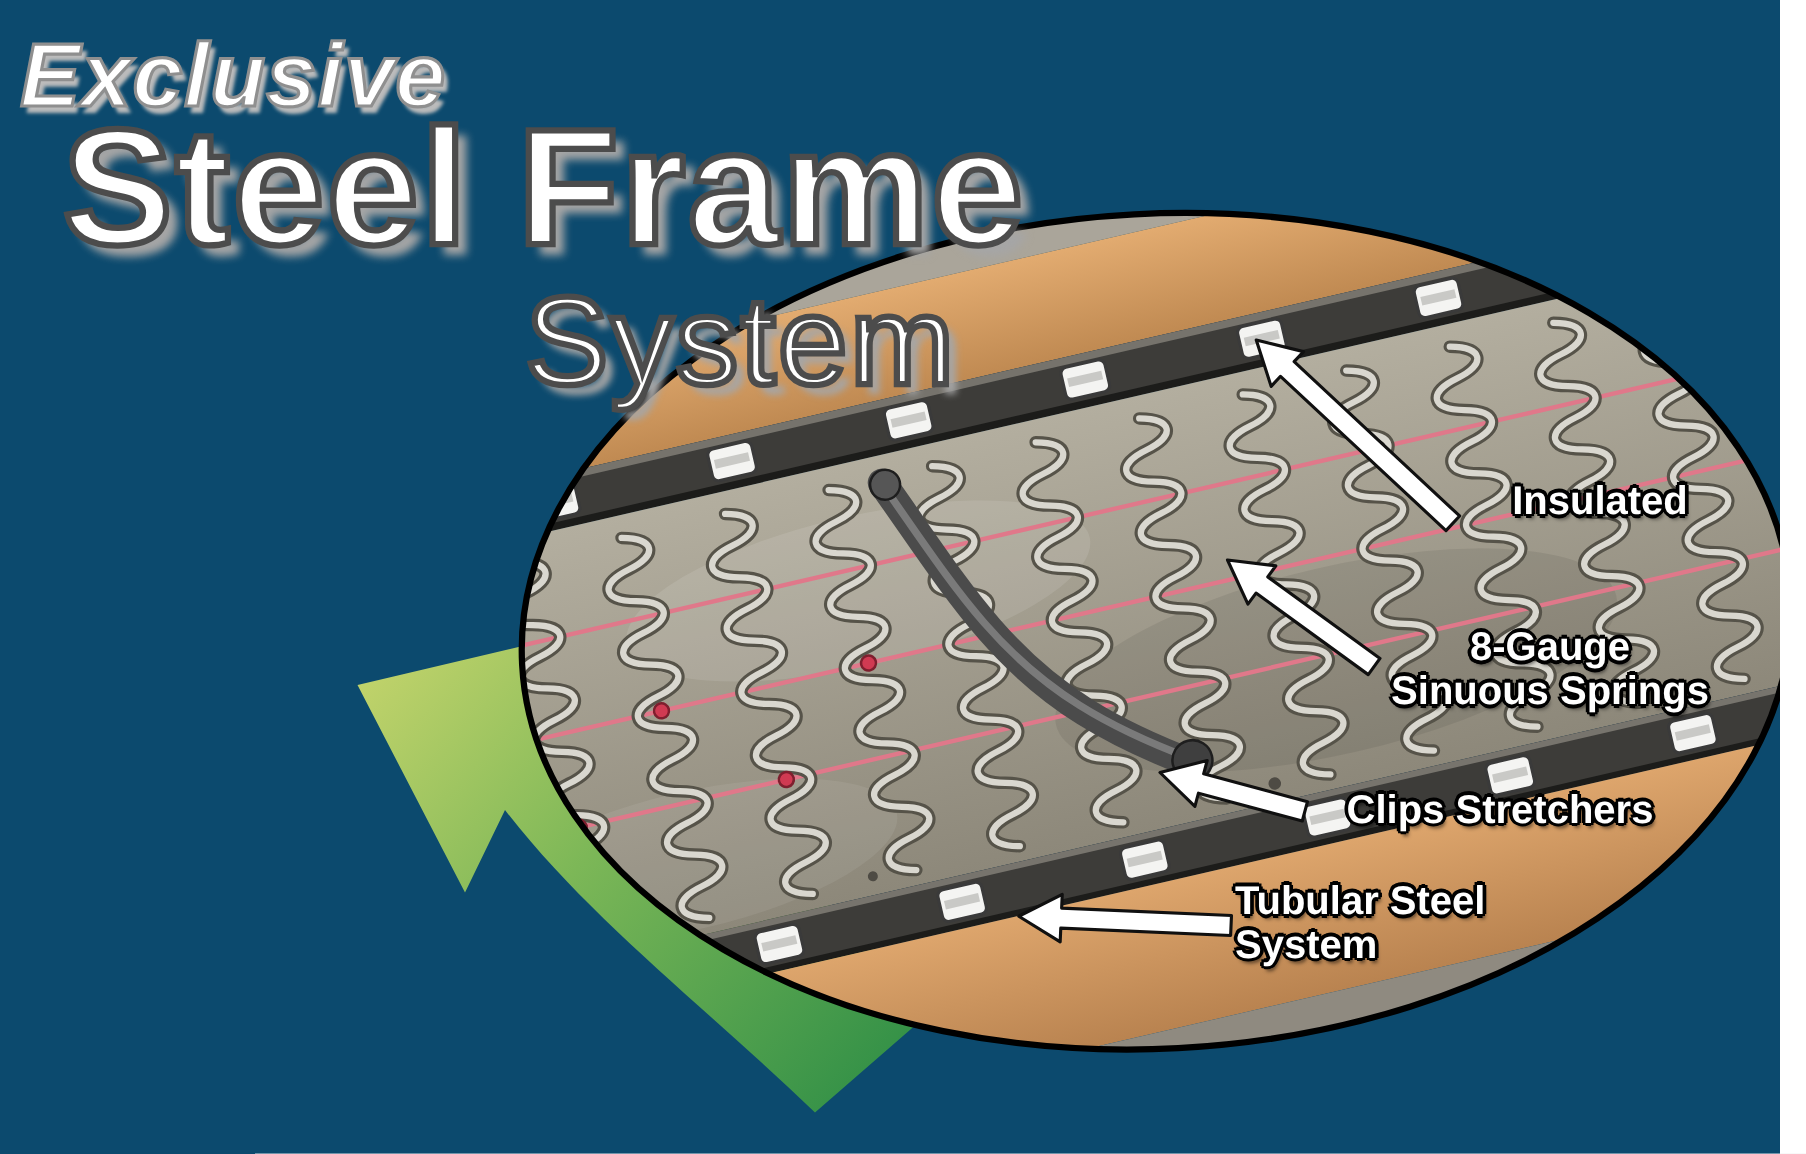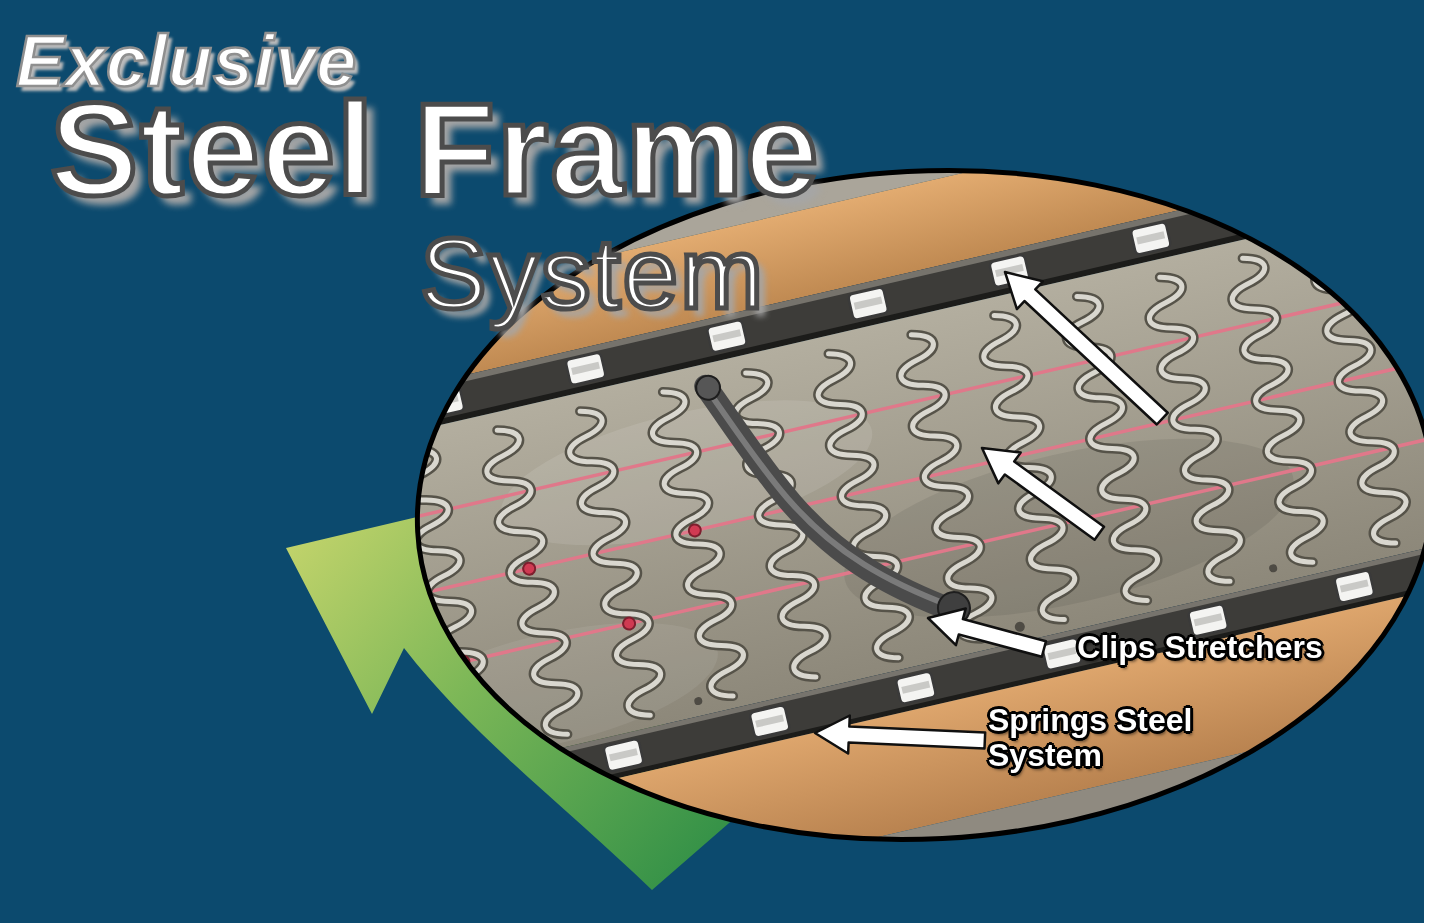--- a/index.html
+++ b/index.html
@@ -167,25 +167,30 @@
       <path transform="translate(928,618) rotate(15)" d="M0 0 L34 -19 L34 -8 L120 -8 L120 8 L34 8 L34 19 Z"></path>
       <path transform="translate(815,733) rotate(2.5)" d="M0 0 L34 -19 L34 -8 L170 -8 L170 8 L34 8 L34 19 Z"></path>
     </g>
   </svg>
 
   <div class="title-exclusive">Exclusive</div>
   <div class="title-main">Steel Frame</div>
   <div class="title-sub">System</div>
 
   <div class="callout" style="left:1150px; top:383px; width:260px;">
+    <div>Insulated</div>
   </div>
 
+  <div class="callout" style="left:1075px; top:500px; width:330px;">
+    <div>8-Gauge</div>
+    <div>Sinuous Springs</div>
+  </div>
 
   <div class="callout" style="left:1045px; top:630px; width:310px;">
     <div>Clips Stretchers</div>
   </div>
 
   <div class="callout" style="left:988px; top:703px; width:250px; text-align:left;">
-    <div>Springs Steel</div>
+    <div>Tubular Steel</div>
     <div>System</div>
   </div>
 
 </div>
 
 </body></html>

